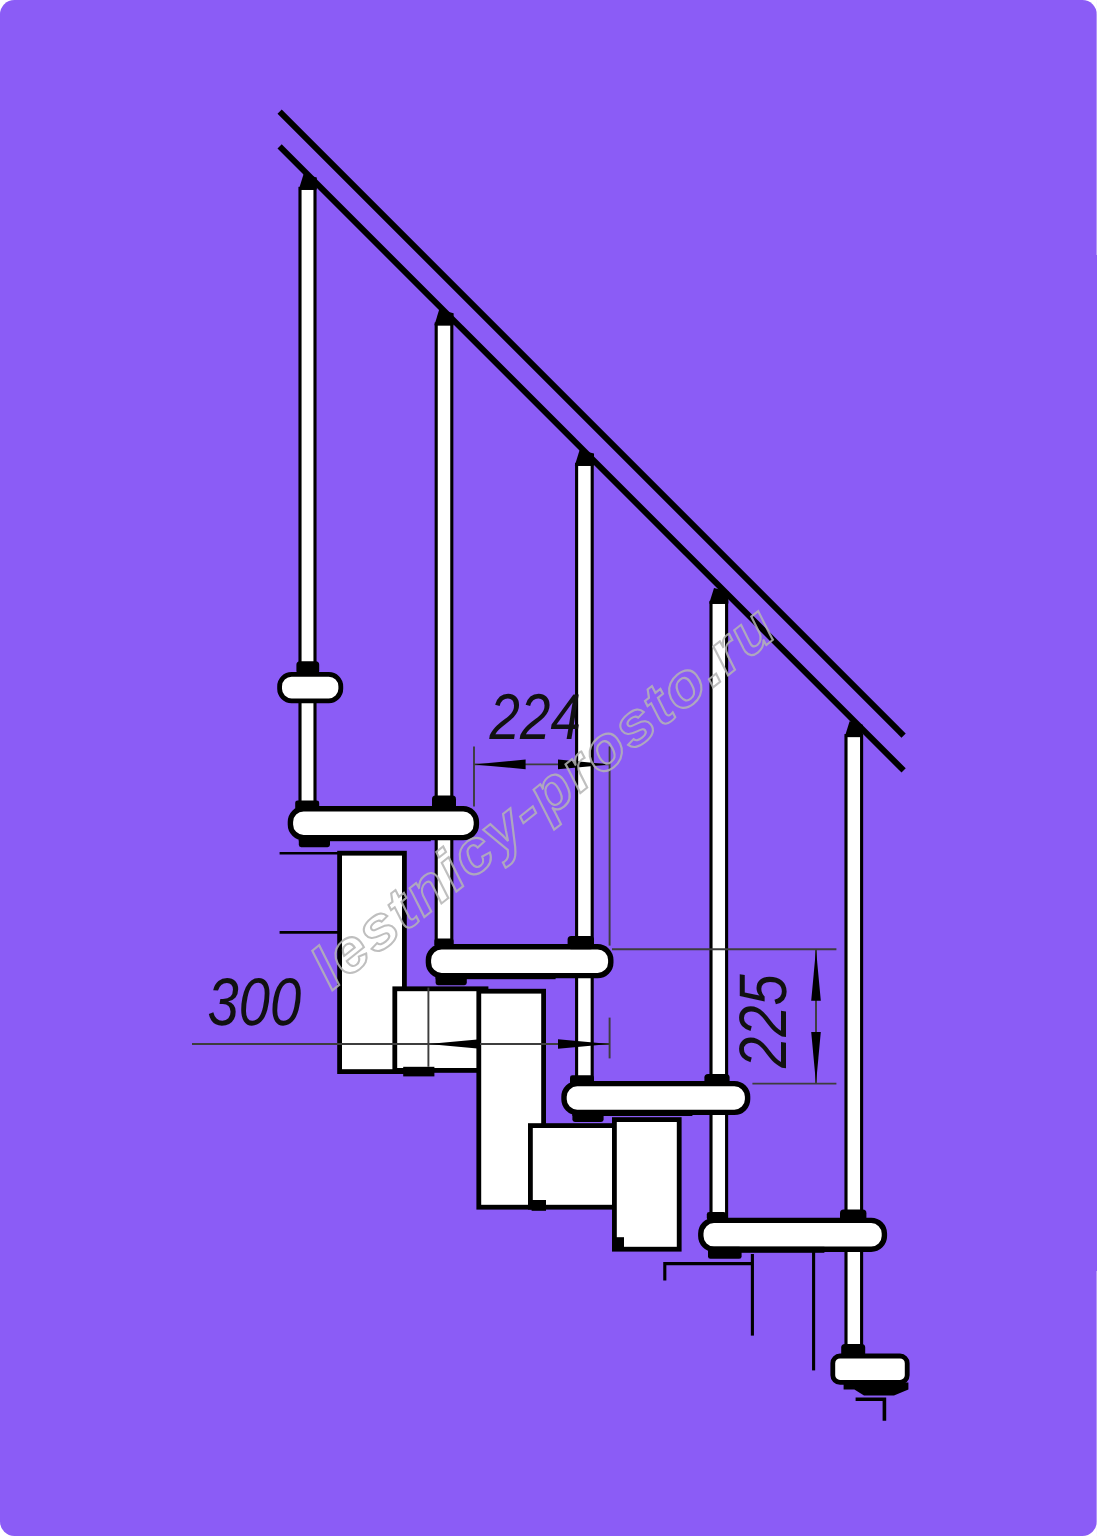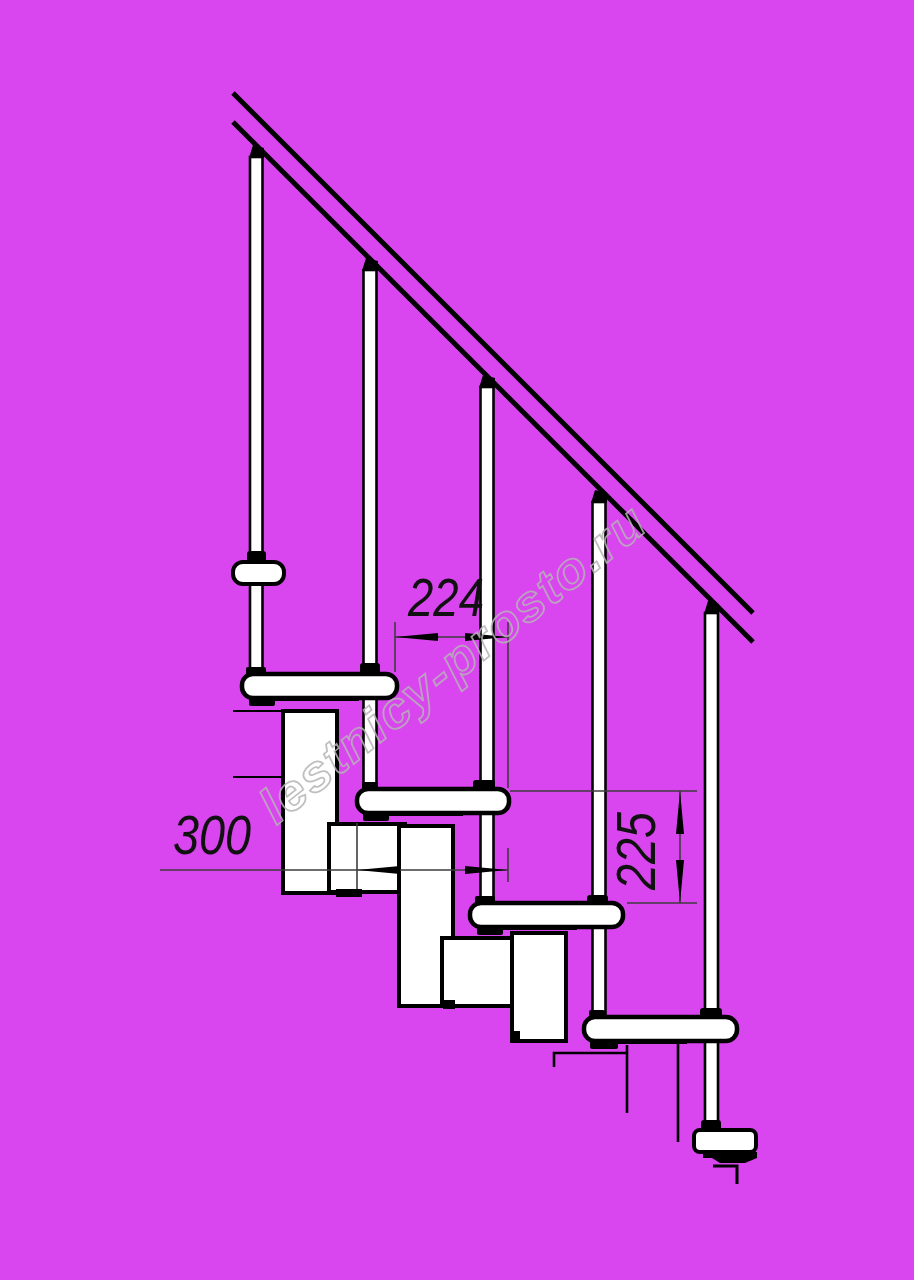--- a/index.html
+++ b/index.html
@@ -5,22 +5,23 @@
   html, body {
     margin: 0;
     padding: 0;
     background: #ffffff;
     font-family: "Liberation Sans", sans-serif;
   }
   #stage {
     position: relative;
     width: 914px;
     height: 1280px;
-    background: #d946ef;
+    background: #8b5cf6;
     overflow: hidden;
+    border-radius: 12px;
   }
   #drawing-svg {
     position: absolute;
     left: 0;
     top: 0;
     width: 914px;
     height: 1280px;
     display: block;
   }
   .dim-text {

